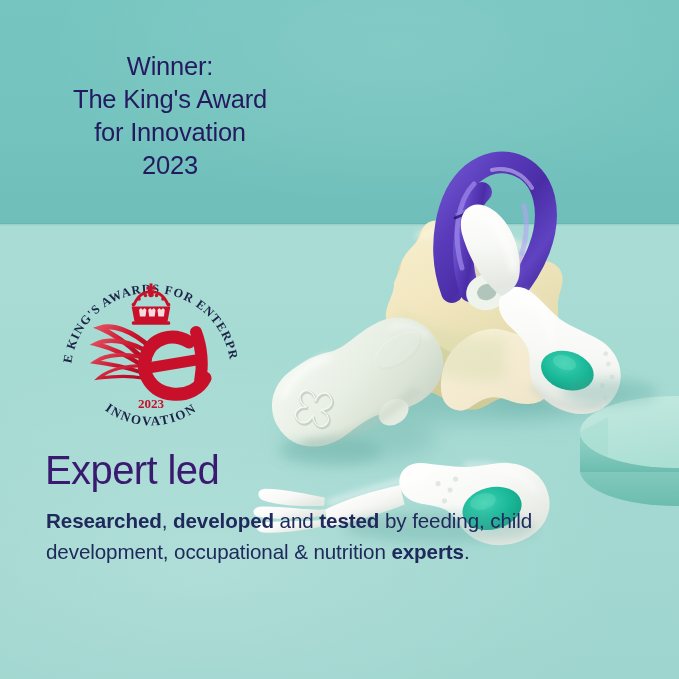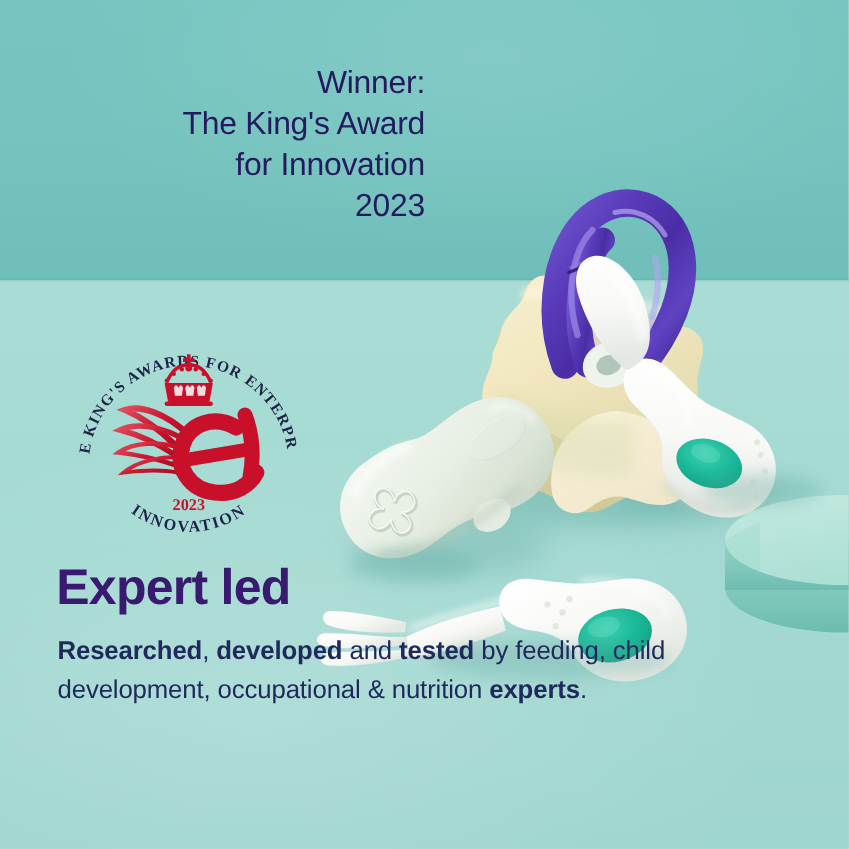--- a/index.html
+++ b/index.html
@@ -52,21 +52,21 @@
     width: 679px; height: 3px;
     background: linear-gradient(180deg, rgba(90,170,166,0.45), rgba(170,220,214,0));
   }
 
   
   .award-heading {
     position: absolute;
     left: 0;
     top: 50px;
     width: 340px;
-    text-align: right;
+    text-align: center;
     color: #241a5f;
     font-size: 25.5px;
     line-height: 33px;
     font-weight: 500;
     letter-spacing: -0.2px;
     white-space: pre-line;
   }
 
   
   .emblem {
@@ -78,21 +78,21 @@
   }
 
   
   .headline {
     position: absolute;
     left: 45px;
     top: 446px;
     color: #3a1a70;
     font-size: 40px;
     line-height: 48px;
-    font-weight: 700;
+    font-weight: 400;
     letter-spacing: -0.6px;
   }
 
   
   .body-copy {
     position: absolute;
     left: 46px;
     top: 506px;
     width: 560px;
     color: #20295c;

